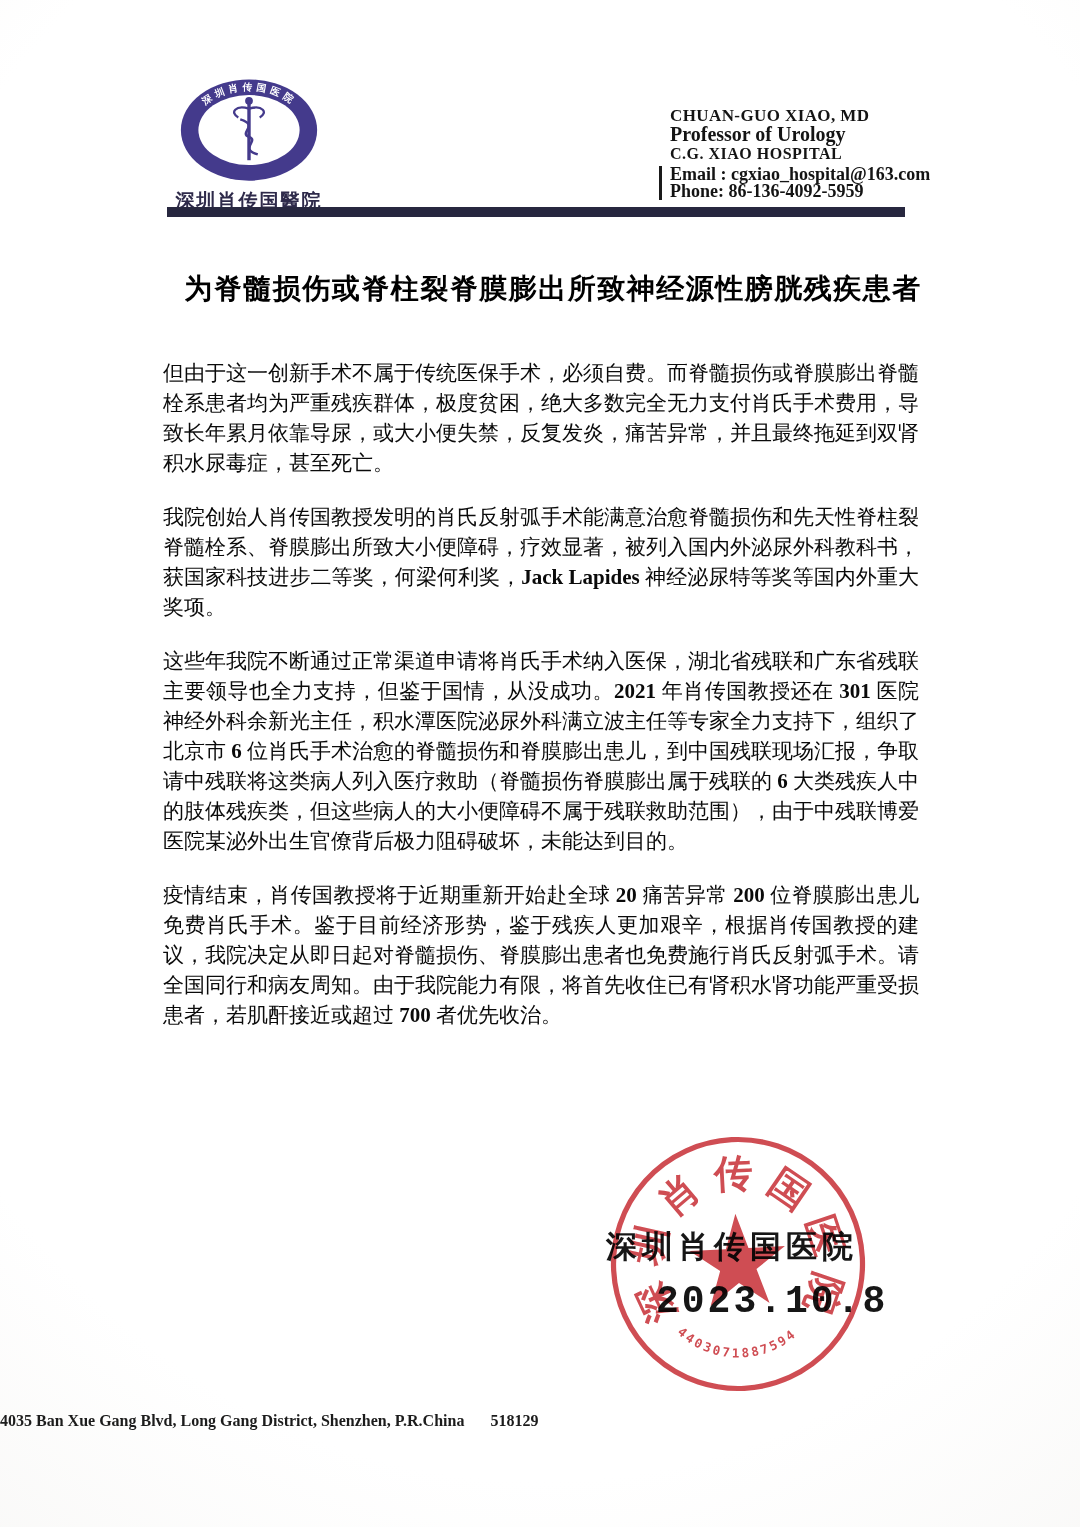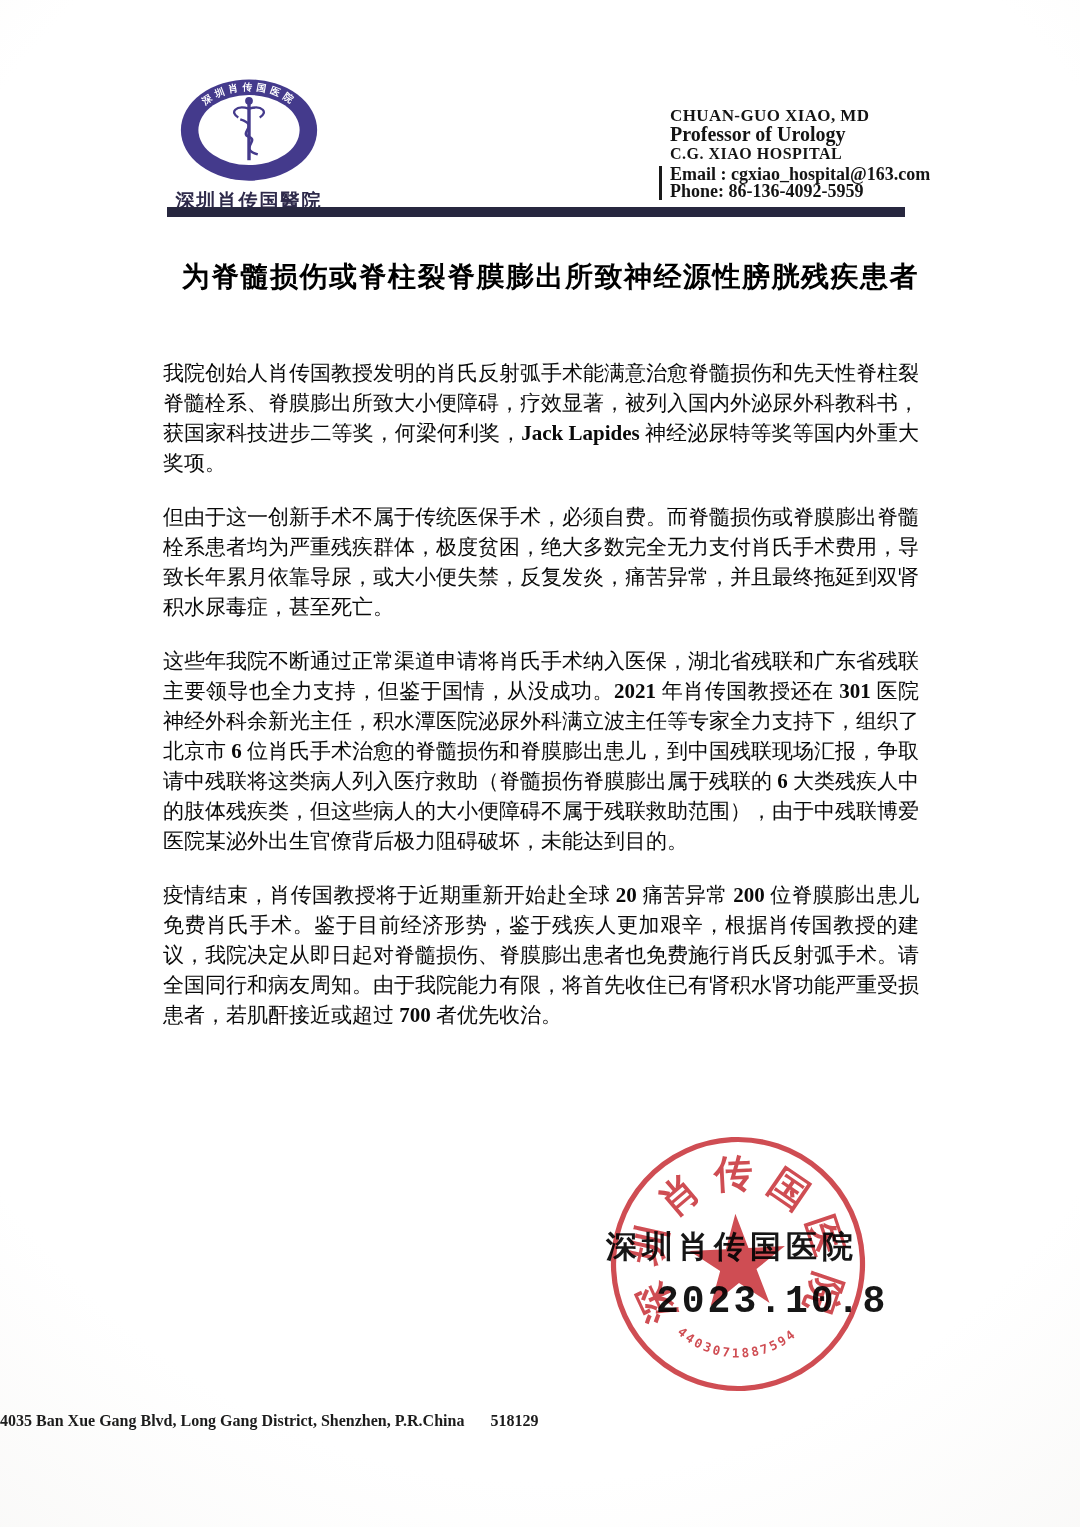--- a/index.html
+++ b/index.html
@@ -31,22 +31,22 @@
   .contact .c-name  { font-size:17px; letter-spacing:0.4px; }
   .contact .c-title { font-size:20px; }
   .contact .c-org   { font-size:16px; letter-spacing:0.5px; }
   .contact .c-sub   { border-left:3px solid #1a1a1a; padding-left:8px; margin-top:3px; margin-left:-11px; }
   .contact .c-sub div { font-size:18px; line-height:17px; }
 
   .divider { position:absolute; left:167px; top:207px; width:738px; height:10px; background:#27273f; }
 
   
   .title {
-    position:absolute; left:163px; width:756px; margin:0;
-    text-align:right; font-weight:800; color:#000;
+    position:absolute; left:163px; width:756px; margin:12px;
+    text-align:center; font-weight:800; color:#000;
     font-family:"Liberation Sans","DejaVu Sans",sans-serif;
     font-size:28px; letter-spacing:1.5px;
   }
   .t1 { top:258px; }
   .t2 { top:310px; }
 
   
   .body-text {
     position:absolute; left:163px; top:358px; width:756px;
     font-size:21px; line-height:30px; text-align:justify; color:#0a0a0a;
@@ -122,22 +122,22 @@
       <div>Email : cgxiao_hospital@163.com</div>
       <div>Phone: 86-136-4092-5959</div>
     </div>
   </div>
 
   <div class="divider"></div>
 
   <h1 class="title t1">为脊髓损伤或脊柱裂脊膜膨出所致神经源性膀胱残疾患者</h1>
 
   <div class="body-text">
+    <p><span>但由于这一创新手术不属于传统医保手术，必须自费。而脊髓损伤或脊膜膨出脊髓栓系患者均为严重残疾群体，极度贫困，绝大多数完全无力支付肖氏手术费用，导致长年累月依靠导尿，或大小便失禁，反复发炎，痛苦异常，并且最终拖延到双肾积水尿毒症，甚至死亡。</span></p>
     <p><span>我院创始人肖传国教授发明的肖氏反射弧手术能满意治愈脊髓损伤和先天性脊柱裂脊髓栓系、脊膜膨出所致大小便障碍，疗效显著，被列入国内外泌尿外科教科书，获国家科技进步二等奖，何梁何利奖，</span><span class="b">Jack Lapides</span><span> 神经泌尿特等奖等国内外重大奖项。</span></p>
-    <p><span>但由于这一创新手术不属于传统医保手术，必须自费。而脊髓损伤或脊膜膨出脊髓栓系患者均为严重残疾群体，极度贫困，绝大多数完全无力支付肖氏手术费用，导致长年累月依靠导尿，或大小便失禁，反复发炎，痛苦异常，并且最终拖延到双肾积水尿毒症，甚至死亡。</span></p>
     <p><span>这些年我院不断通过正常渠道申请将肖氏手术纳入医保，湖北省残联和广东省残联主要领导也全力支持，但鉴于国情，从没成功。</span><span class="b">2021</span><span> 年肖传国教授还在 </span><span class="b">301</span><span> 医院神经外科余新光主任，积水潭医院泌尿外科满立波主任等专家全力支持下，组织了北京市 </span><span class="b">6</span><span> 位肖氏手术治愈的脊髓损伤和脊膜膨出患儿，到中国残联现场汇报，争取请中残联将这类病人列入医疗救助（脊髓损伤脊膜膨出属于残联的 </span><span class="b">6</span><span> 大类残疾人中的肢体残疾类，但这些病人的大小便障碍不属于残联救助范围），由于中残联博爱医院某泌外出生官僚背后极力阻碍破坏，未能达到目的。</span></p>
     <p><span>疫情结束，肖传国教授将于近期重新开始赴全球 </span><span class="b">20</span><span> 痛苦异常 </span><span class="b">200</span><span> 位脊膜膨出患儿免费肖氏手术。鉴于目前经济形势，鉴于残疾人更加艰辛，根据肖传国教授的建议，我院决定从即日起对脊髓损伤、脊膜膨出患者也免费施行肖氏反射弧手术。请全国同行和病友周知。由于我院能力有限，将首先收住已有肾积水肾功能严重受损患者，若肌酐接近或超过 </span><span class="b">700</span><span> 者优先收治。</span></p>
   </div>
 
   <div class="sig-name">深圳肖传国医院</div>
   <div class="sig-date">2023.10.8</div>
 
   <svg class="seal" viewBox="0 0 260 260">
     <circle cx="130" cy="130" r="119" fill="none" stroke="#c9343b" stroke-width="5"></circle>
     <polygon fill="#c9343b" points="130,82 140.8,115.2 175.7,115.2 147.4,135.7 158.2,168.8 130,148.3 101.8,168.8 112.6,135.7 84.3,115.2 119.2,115.2"></polygon>

